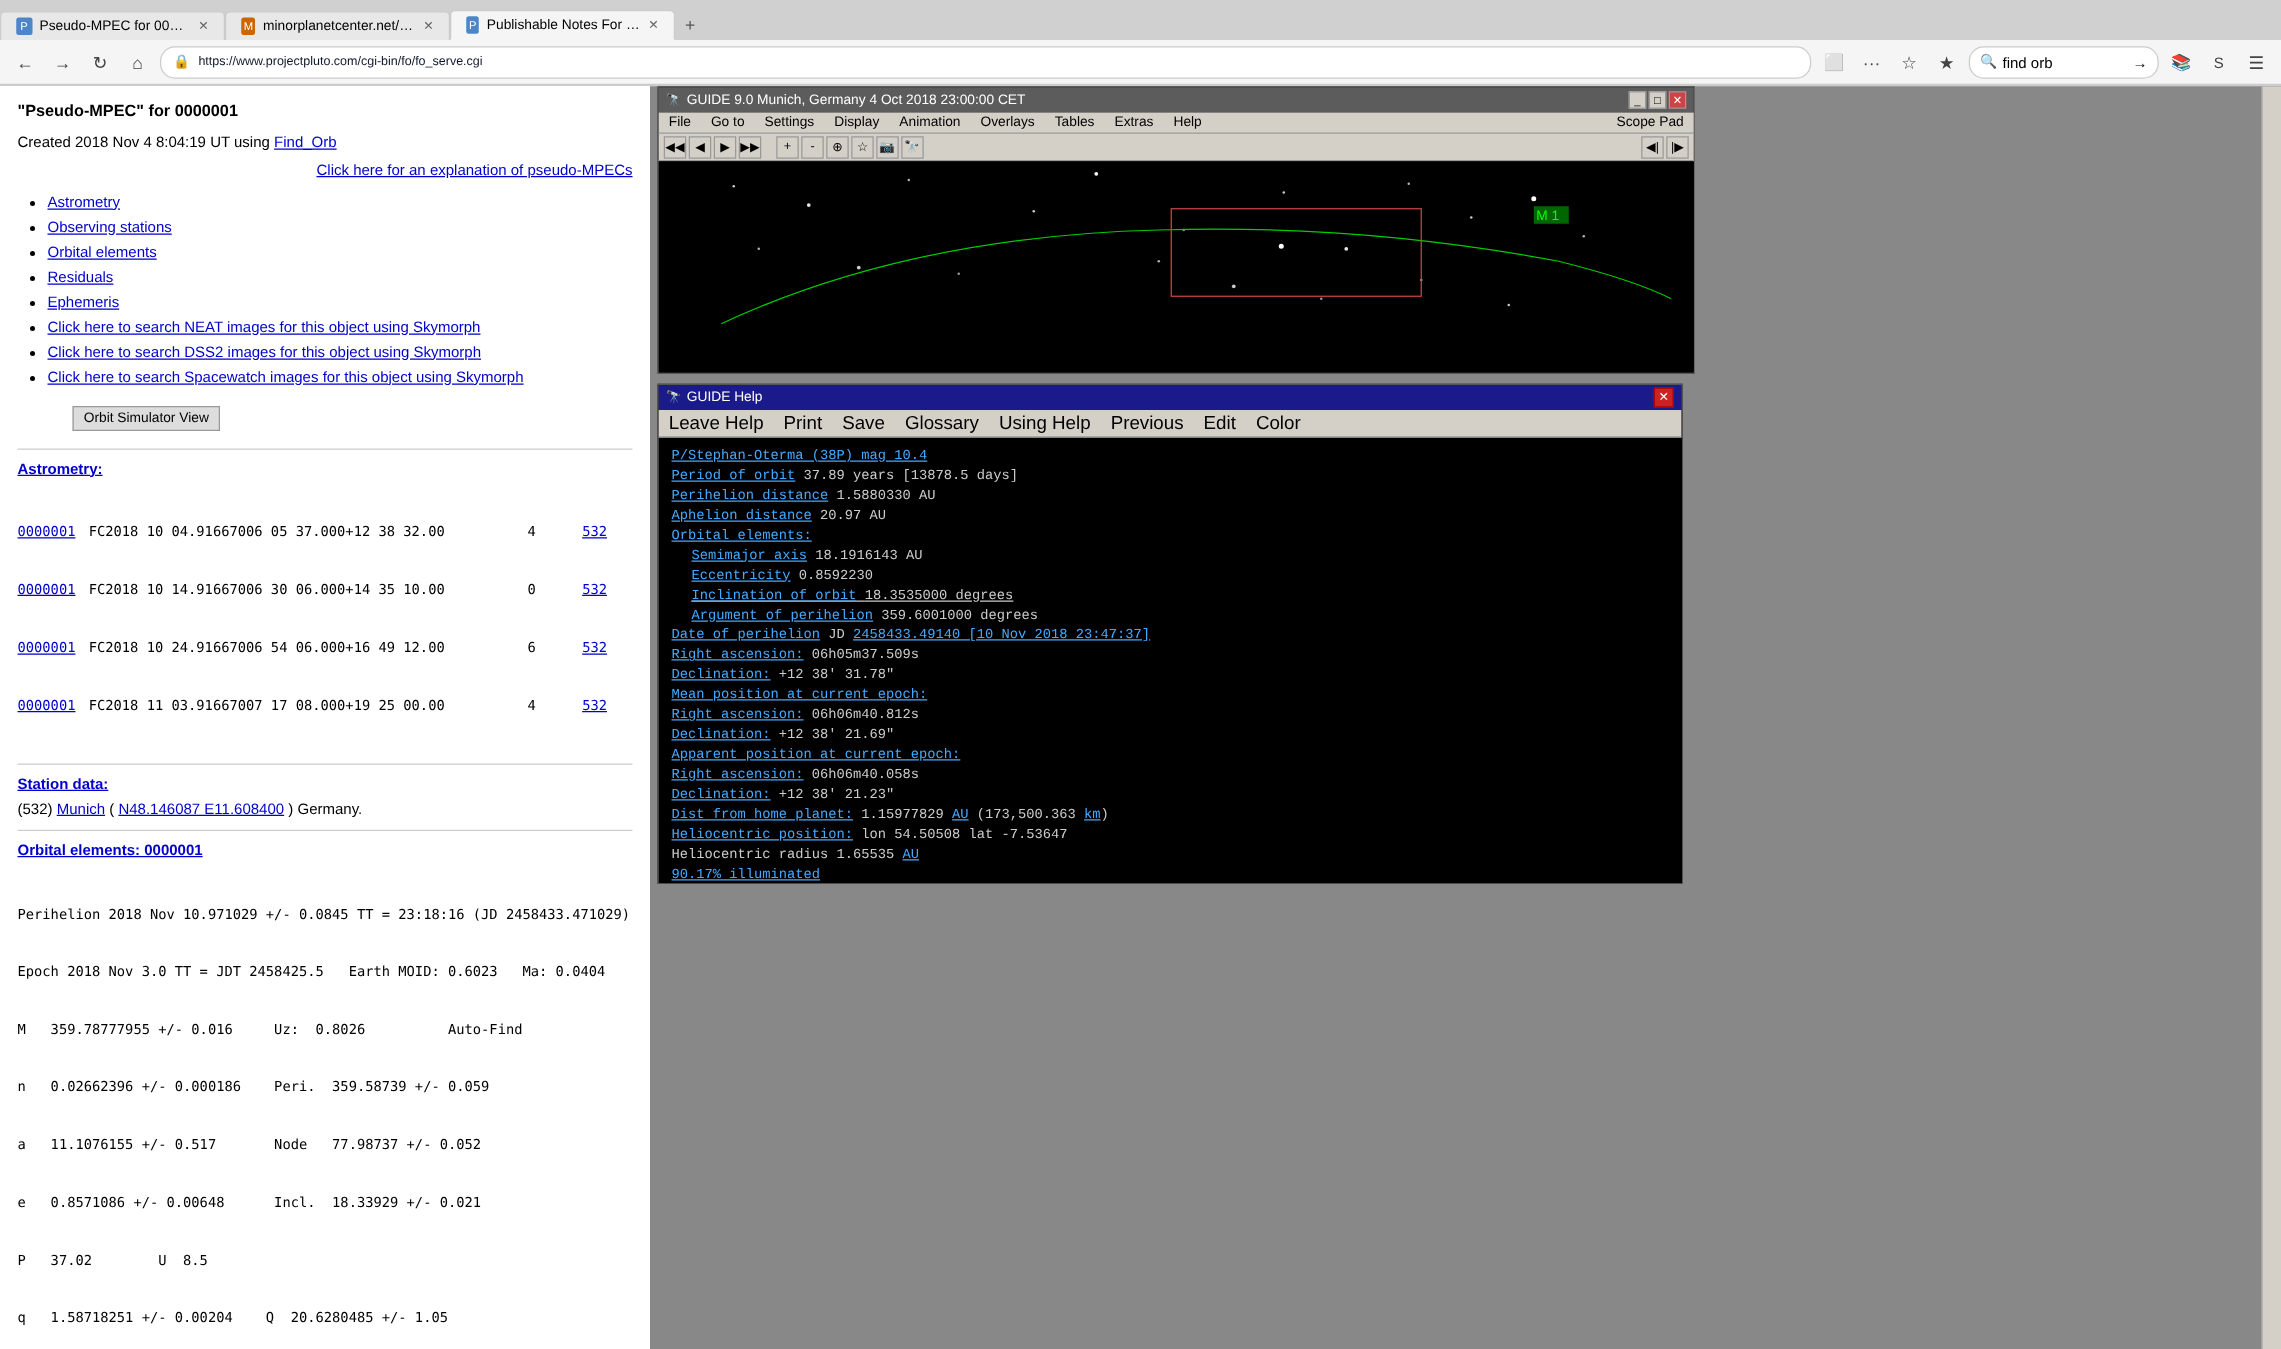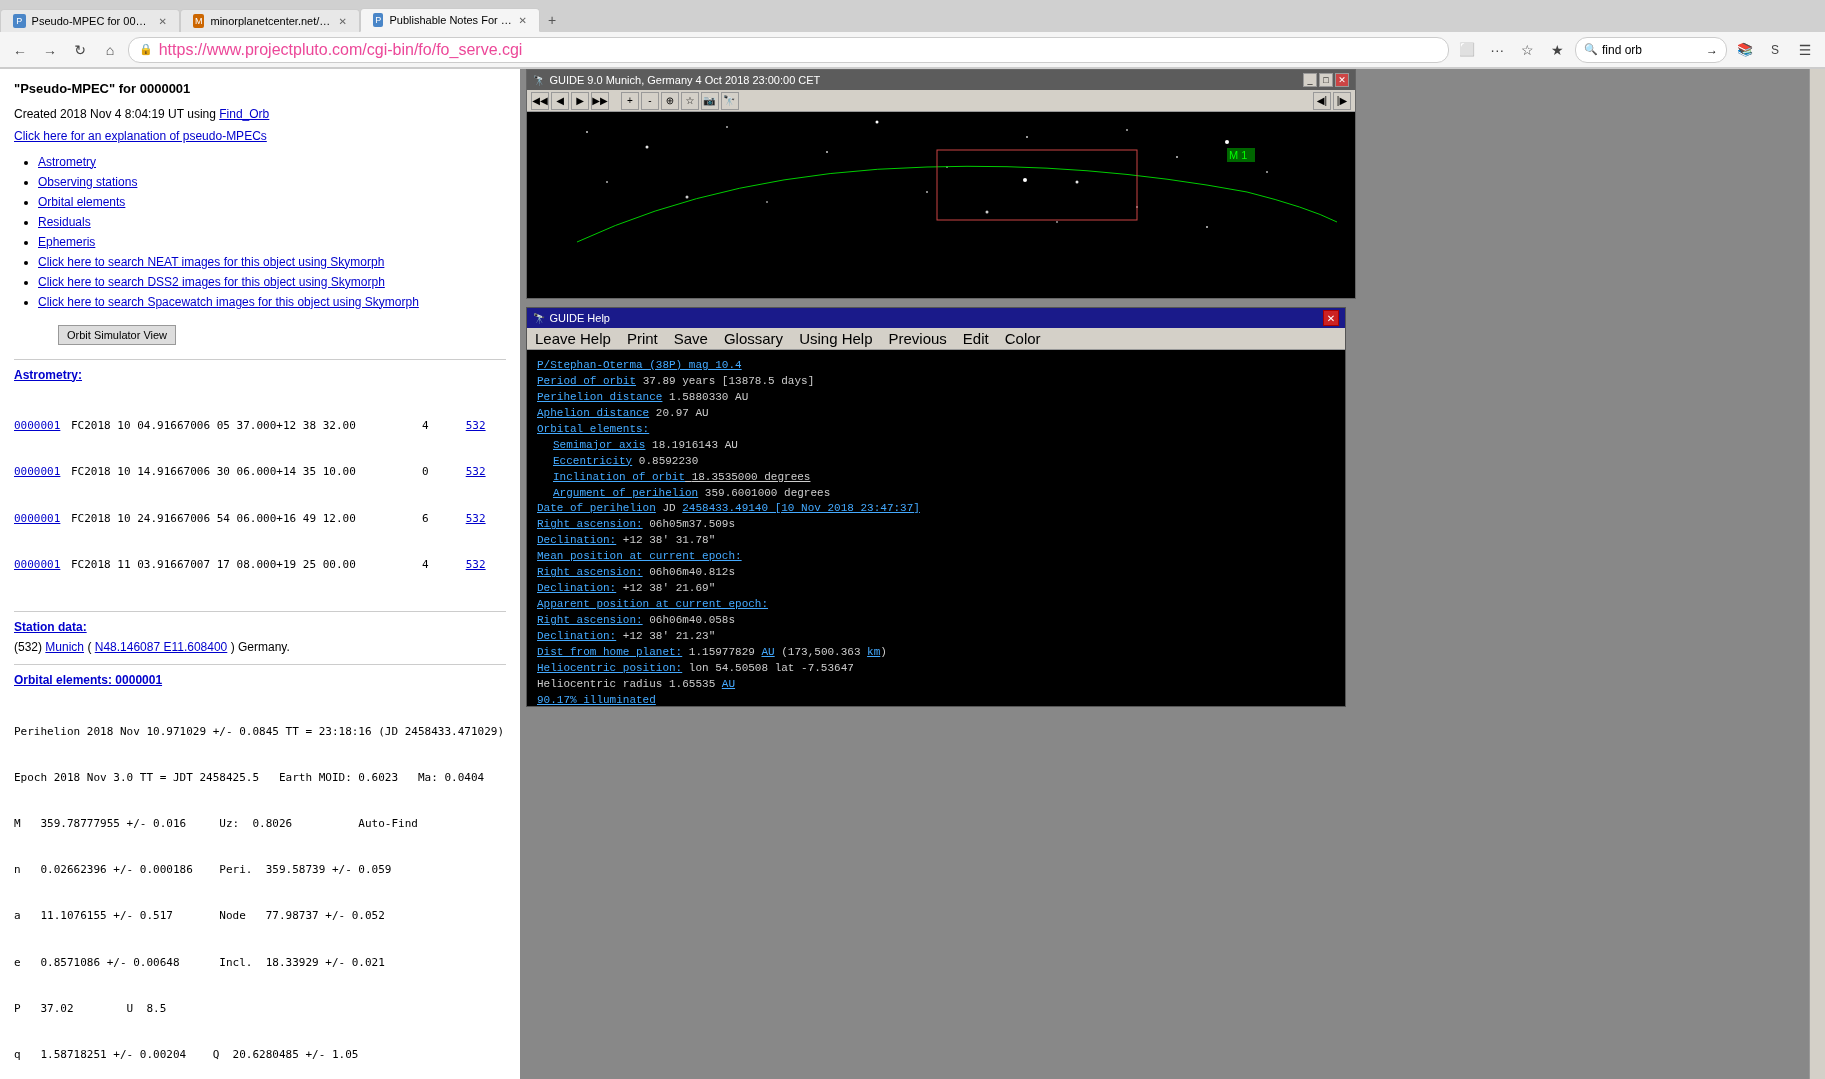--- a/index.html
+++ b/index.html
@@ -92,21 +92,21 @@
   </div>
 
   <div class="nav-bar">
     <button class="nav-btn">←</button>
     <button class="nav-btn">→</button>
     <button class="nav-btn">↻</button>
     <button class="nav-btn">⌂</button>
 
     <div class="address-bar">
       <span style="color:#2a822a; font-size:11px;">🔒</span>
-      <span style="font-size:16px; color:#ec4899;">https://www.projectpluto.com/cgi-bin/fo/fo_serve.cgi</span>
+      <span style="font-size:10px; color:#0f172a;">https://www.projectpluto.com/cgi-bin/fo/fo_serve.cgi</span>
     </div>
 
     <button class="nav-btn" style="font-size:13px;">⬜</button>
     <button class="nav-btn">···</button>
     <button class="nav-btn">☆</button>
     <button class="nav-btn">★</button>
 
     <div class="search-bar">
       <span style="color:#666; font-size:11px;">🔍</span>
       <input class="search-input" type="text" value="find orb" style="">
@@ -123,21 +123,21 @@
 
   <div class="left-pane">
 
     <div class="page-title">"Pseudo-MPEC" for 0000001</div>
 
     <div class="created-line">
       <span>Created 2018 Nov 4 8:04:19 UT using</span>
       <a>Find_Orb</a>
     </div>
 
-    <div style="margin-bottom:8px;">
+    <div style="margin-bottom:8px;text-align:right;">
       <a>Click here for an explanation of pseudo-MPECs</a>
     </div>
 
     <ul>
       <li><a>Astrometry</a></li>
       <li><a>Observing stations</a></li>
       <li><a>Orbital elements</a></li>
       <li><a>Residuals</a></li>
       <li><a>Ephemeris</a></li>
       <li><a>Click here to search NEAT images for this object using Skymorph</a></li>
@@ -217,20 +217,32 @@
       <div class="guide-titlebar">
         <div style="display:flex; align-items:center; gap:4px;">
           <span style="font-size:10px;">🔭</span>
           <span>GUIDE 9.0  Munich, Germany   4 Oct 2018 23:00:00 CET</span>
         </div>
         <div class="win-controls">
           <button class="win-ctrl-btn">_</button>
           <button class="win-ctrl-btn">□</button>
           <button class="win-ctrl-btn" style="background:#cc4444; color:white;">✕</button>
         </div>
+      </div>
+      <div class="guide-menu">
+        <span>File</span>
+        <span>Go to</span>
+        <span>Settings</span>
+        <span>Display</span>
+        <span>Animation</span>
+        <span>Overlays</span>
+        <span>Tables</span>
+        <span>Extras</span>
+        <span>Help</span>
+        <span style="margin-left:auto;">Scope Pad</span>
       </div>
       <div class="guide-toolbar">
         <button class="guide-toolbar-btn">◀◀</button>
         <button class="guide-toolbar-btn">◀</button>
         <button class="guide-toolbar-btn">▶</button>
         <button class="guide-toolbar-btn">▶▶</button>
         <span style="width:8px;"></span>
         <button class="guide-toolbar-btn">+</button>
         <button class="guide-toolbar-btn">-</button>
         <button class="guide-toolbar-btn">⊕</button>

